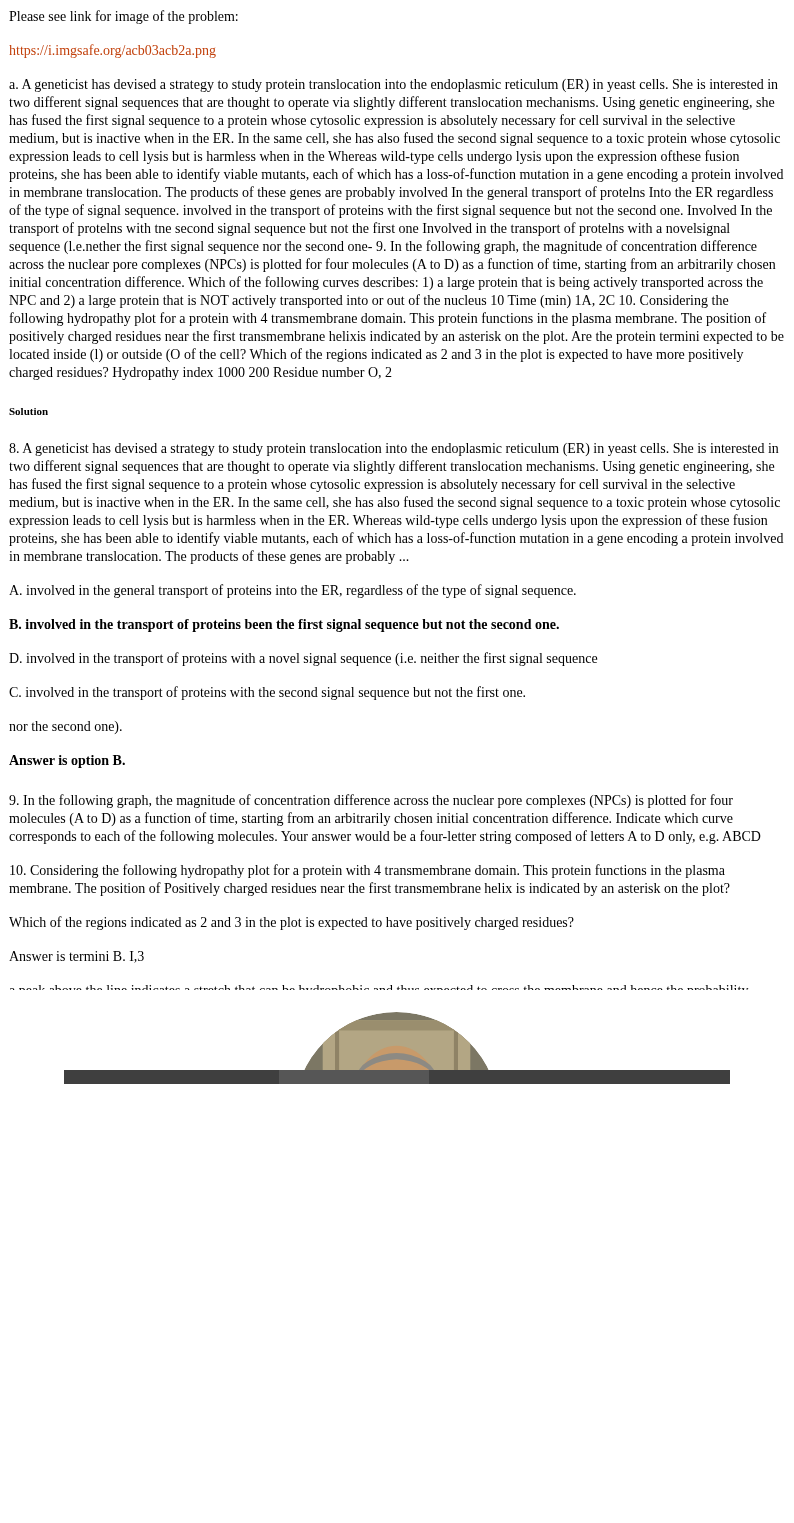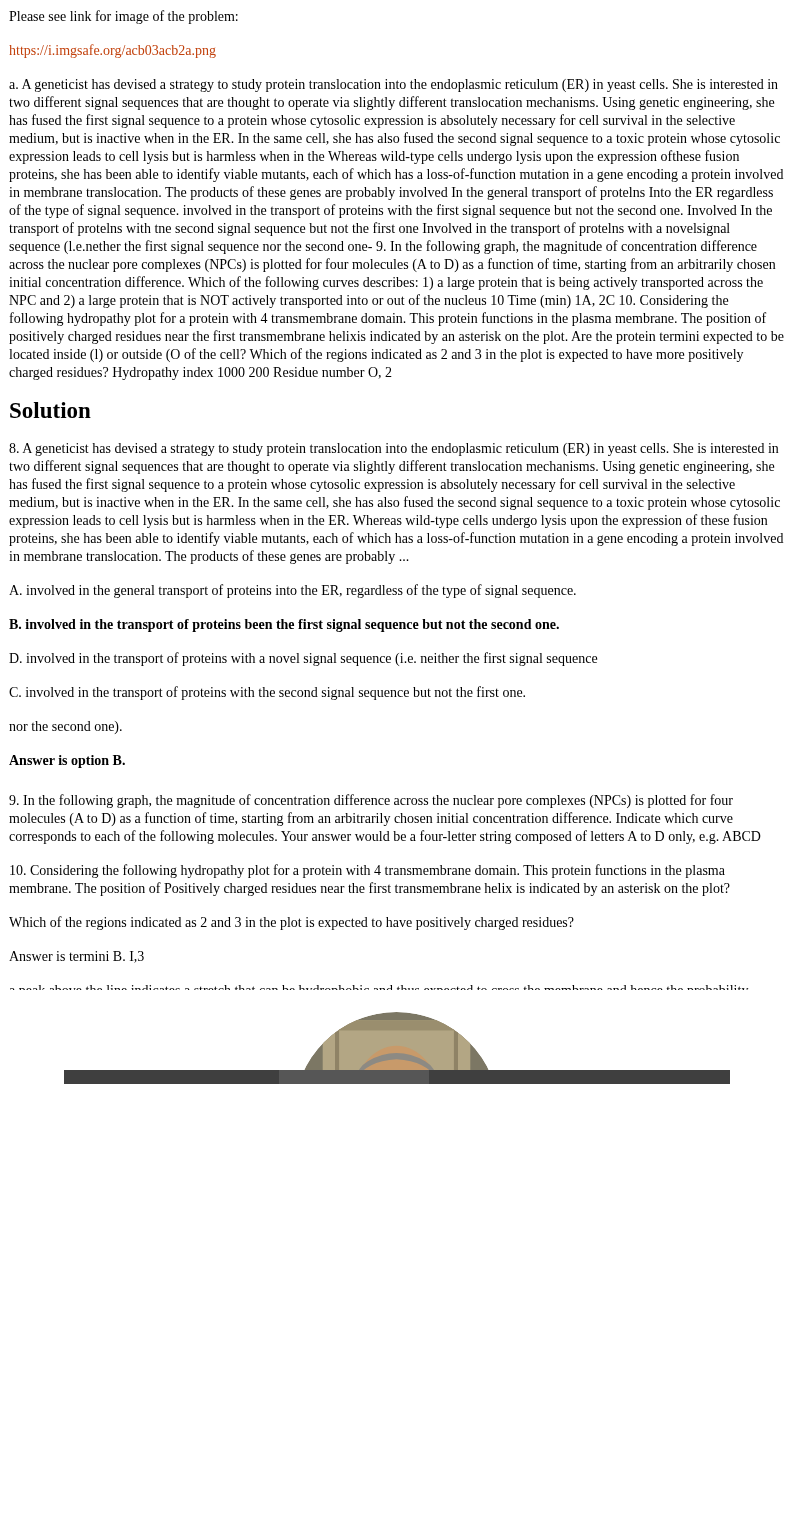--- a/index.html
+++ b/index.html
@@ -14,21 +14,21 @@
   }
   .content {
     padding: 8px 10px 0 9px;
     font-size: 14px;
     line-height: 18px;
   }
   .content p { margin: 0 0 16px 0; }
   .bold { font-weight: bold; }
   .link-text { color: #c2410c; text-decoration: none; cursor: pointer; }
   h2.solution-heading {
-    font-size: 23px;
+    font-size: 11px;
     font-weight: bold;
     margin: 20px 0 20px 0;
     font-family: "Liberation Serif", serif;
   }
   .gap-top { margin-top: 22px !important; }
   .clipped-line {
     height: 8px;
     overflow: hidden;
     margin: 0 0 14px 0;
   }

